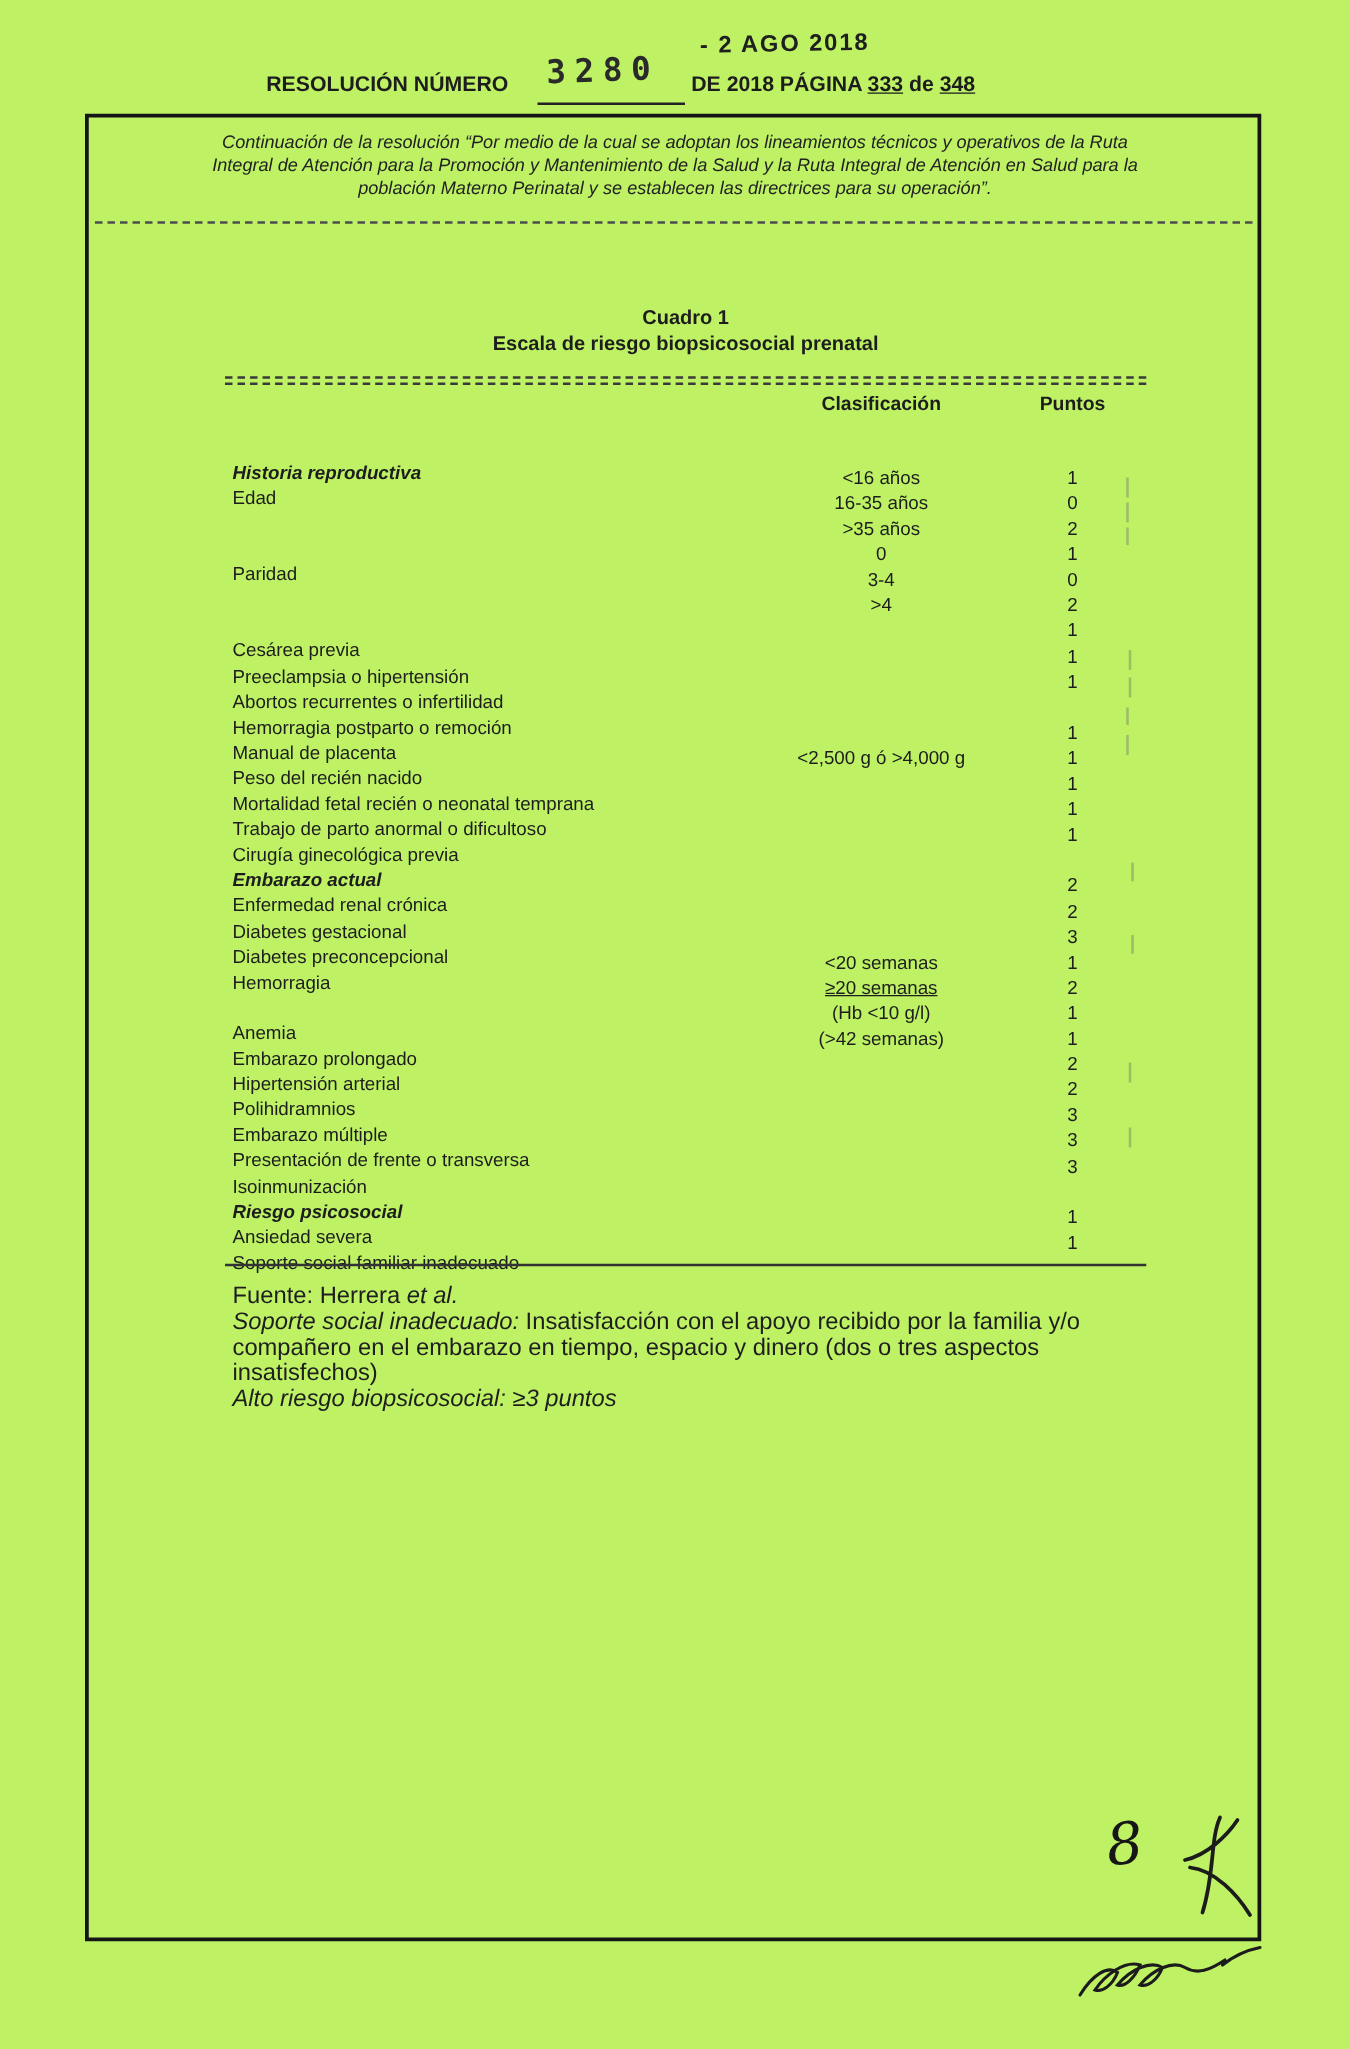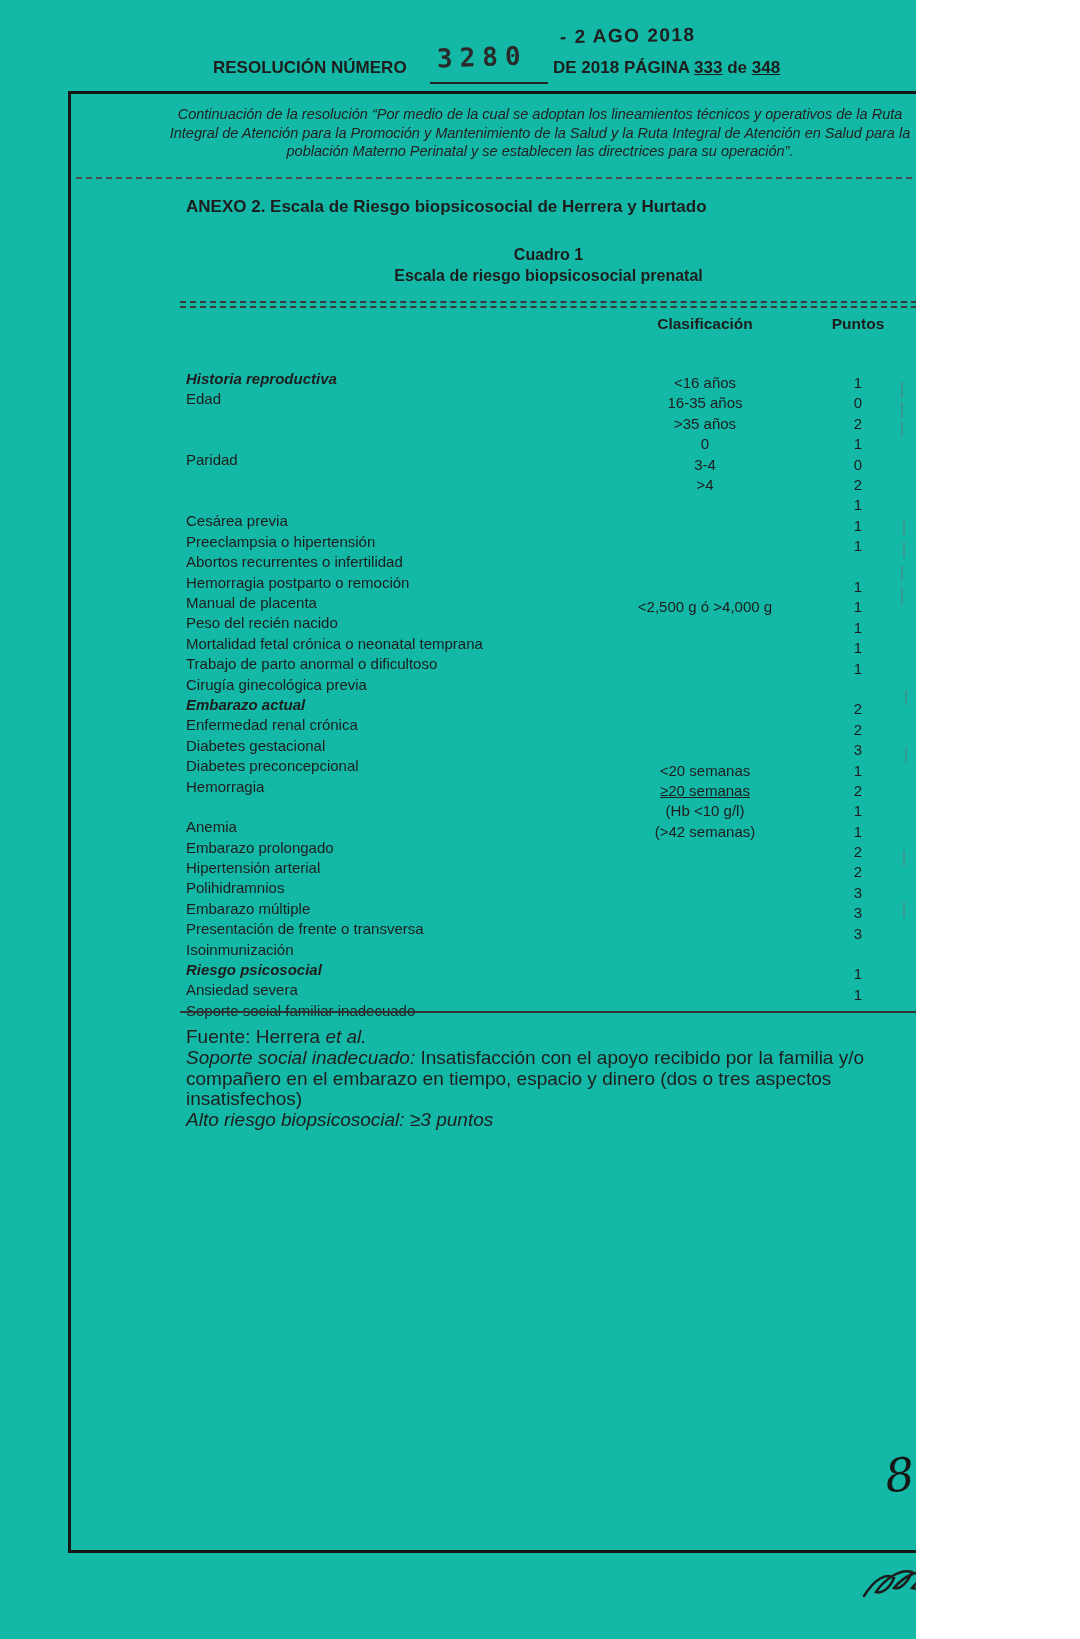--- a/index.html
+++ b/index.html
@@ -1,17 +1,17 @@
 <!DOCTYPE html>
 <html><head>
 <meta charset="utf-8">
 <style>
   * { box-sizing: border-box; }
   body { margin:0; background:#ffffff; }
-  .page { position:relative; width:916px; height:1639px; background:#14b8a6;
+  .page { position:relative; width:1080px; height:1639px; background:#bef264;
           font-family:"Liberation Sans", sans-serif; color:#1d1d1d; overflow:hidden; }
 
   
   .res-label { position:absolute; left:213px; top:58px; font-size:17px; font-weight:bold; white-space:nowrap; }
   .stamp-num { position:absolute; left:437px; top:42px; font-family:"DejaVu Sans Mono", monospace;
                font-size:26px; font-weight:bold; letter-spacing:7px; transform:rotate(-2deg); color:#2a2a2a; }
   .num-underline { position:absolute; left:430px; top:82px; width:118px; border-top:2px solid #222; }
   .stamp-date { position:absolute; left:560px; top:25px; font-size:19px; font-weight:bold;
                 letter-spacing:1.5px; transform:rotate(-1deg); white-space:nowrap; color:#1f1f1f; }
   .res-rest { position:absolute; left:553px; top:58px; font-size:17px; font-weight:bold; white-space:nowrap; }
@@ -65,21 +65,20 @@
   <div class="res-label">RESOLUCIÓN NÚMERO</div>
   <div class="stamp-num">3280</div>
   <div class="num-underline"></div>
   <div class="res-rest"><span>DE 2018 PÁGINA </span><span class="u">333</span><span> de </span><span class="u">348</span></div>
 
   <div class="frame"></div>
 
   <div class="cont">Continuación de la resolución “Por medio de la cual se adoptan los lineamientos técnicos y operativos de la Ruta Integral de Atención para la Promoción y Mantenimiento de la Salud y la Ruta Integral de Atención en Salud para la población Materno Perinatal y se establecen las directrices para su operación”.</div>
   <div class="dash-sep"></div>
 
-  <div class="anexo">ANEXO 2.  Escala de Riesgo biopsicosocial de Herrera y Hurtado</div>
   <div class="cuadro">
     <div>Cuadro 1</div>
     <div>Escala de riesgo biopsicosocial prenatal</div>
   </div>
 
   <div class="hrule"></div>
   <div class="thead">
     <div class="c1"></div>
     <div class="c2">Clasificación</div>
     <div class="c3">Puntos</div>
@@ -144,21 +143,21 @@
         <div class="c1">Manual de placenta</div>
         <div class="c2"></div>
         <div class="c3">1</div>
       </div>
       <div class="trow">
         <div class="c1">Peso del recién nacido</div>
         <div class="c2">&lt;2,500 g ó &gt;4,000 g</div>
         <div class="c3">1</div>
       </div>
       <div class="trow">
-        <div class="c1">Mortalidad fetal crónica o neonatal temprana</div>
+        <div class="c1">Mortalidad fetal recién o neonatal temprana</div>
         <div class="c2"></div>
         <div class="c3">1</div>
       </div>
       <div class="trow">
         <div class="c1">Trabajo de parto anormal o dificultoso</div>
         <div class="c2"></div>
         <div class="c3">1</div>
       </div>
       <div class="trow">
         <div class="c1">Cirugía ginecológica previa</div>

